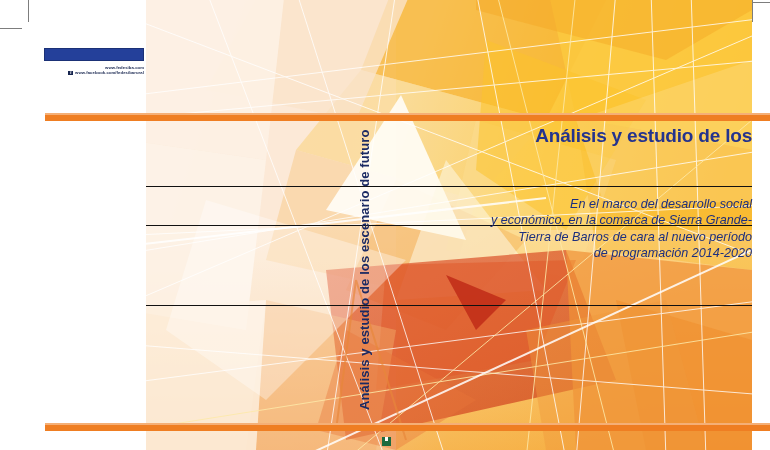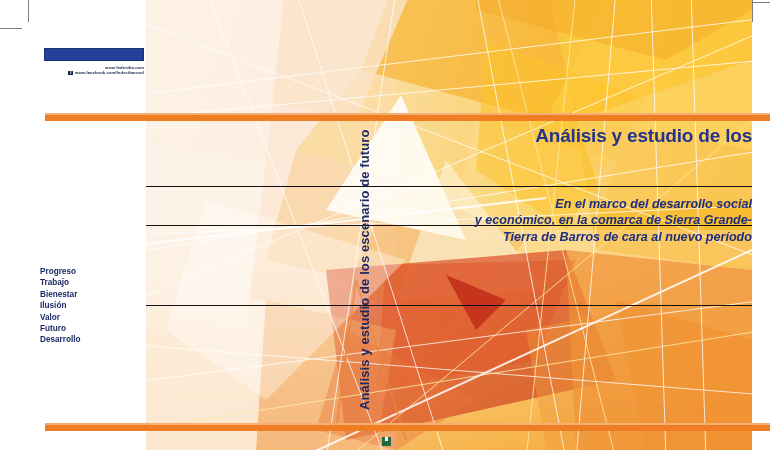--- a/index.html
+++ b/index.html
@@ -54,21 +54,21 @@
               transform:rotate(-90deg);white-space:nowrap;
               color:#1b2a63;font-size:13px;font-weight:bold;
               letter-spacing:.1px;}
 
   
   #title{position:absolute;left:404px;top:122px;width:348px;
          text-align:right;color:#24338e;font-size:19px;line-height:28.5px;
          font-weight:bold;letter-spacing:-.2px;}
   #subtitle{position:absolute;left:402px;top:196px;width:350px;
             text-align:right;color:#1d2f7e;font-size:12.6px;line-height:16.4px;
-            font-weight:bold;font-style:italic;}
+            font-weight:normal;font-style:italic;}
   #subtitle div{white-space:nowrap;}
 
   
   #footer-mark{position:absolute;left:382px;top:437px;width:9px;height:9px;
                background:#1d6b3f;}
   #footer-mark::after{content:"";position:absolute;left:3px;top:0;
                width:3px;height:4px;background:#ffffff;}
 </style>
 </head>
 <body>
@@ -187,39 +187,31 @@
       <div class="webrow">
         <span>www.fedesiba.com</span>
       </div>
       <div class="webrow">
         <span class="fb">f</span>
         <span>www.facebook.com/fedesibarural</span>
       </div>
     </div>
   </div>
 
-  <div id="values">
-    <div>Progreso</div>
-    <div>Trabajo</div>
-    <div>Bienestar</div>
-    <div>Ilusión</div>
-    <div>Valor</div>
-    <div>Futuro</div>
-    <div>Desarrollo</div>
-  </div>
 
   <div id="spine">
     <div id="spine-text">Análisis y estudio de los escenario de futuro</div>
   </div>
 
   <div id="title">
     <div>Análisis y estudio de los</div>
   </div>
 
   <div id="subtitle">
     <div>En el marco del desarrollo social</div>
     <div>y económico, en la comarca de Sierra Grande-</div>
     <div>Tierra de Barros de cara al nuevo período</div>
+    <div>de programación 2014-2020</div>
   </div>
 
   <div id="footer-mark"></div>
 
 </div>
 
 </body></html>

